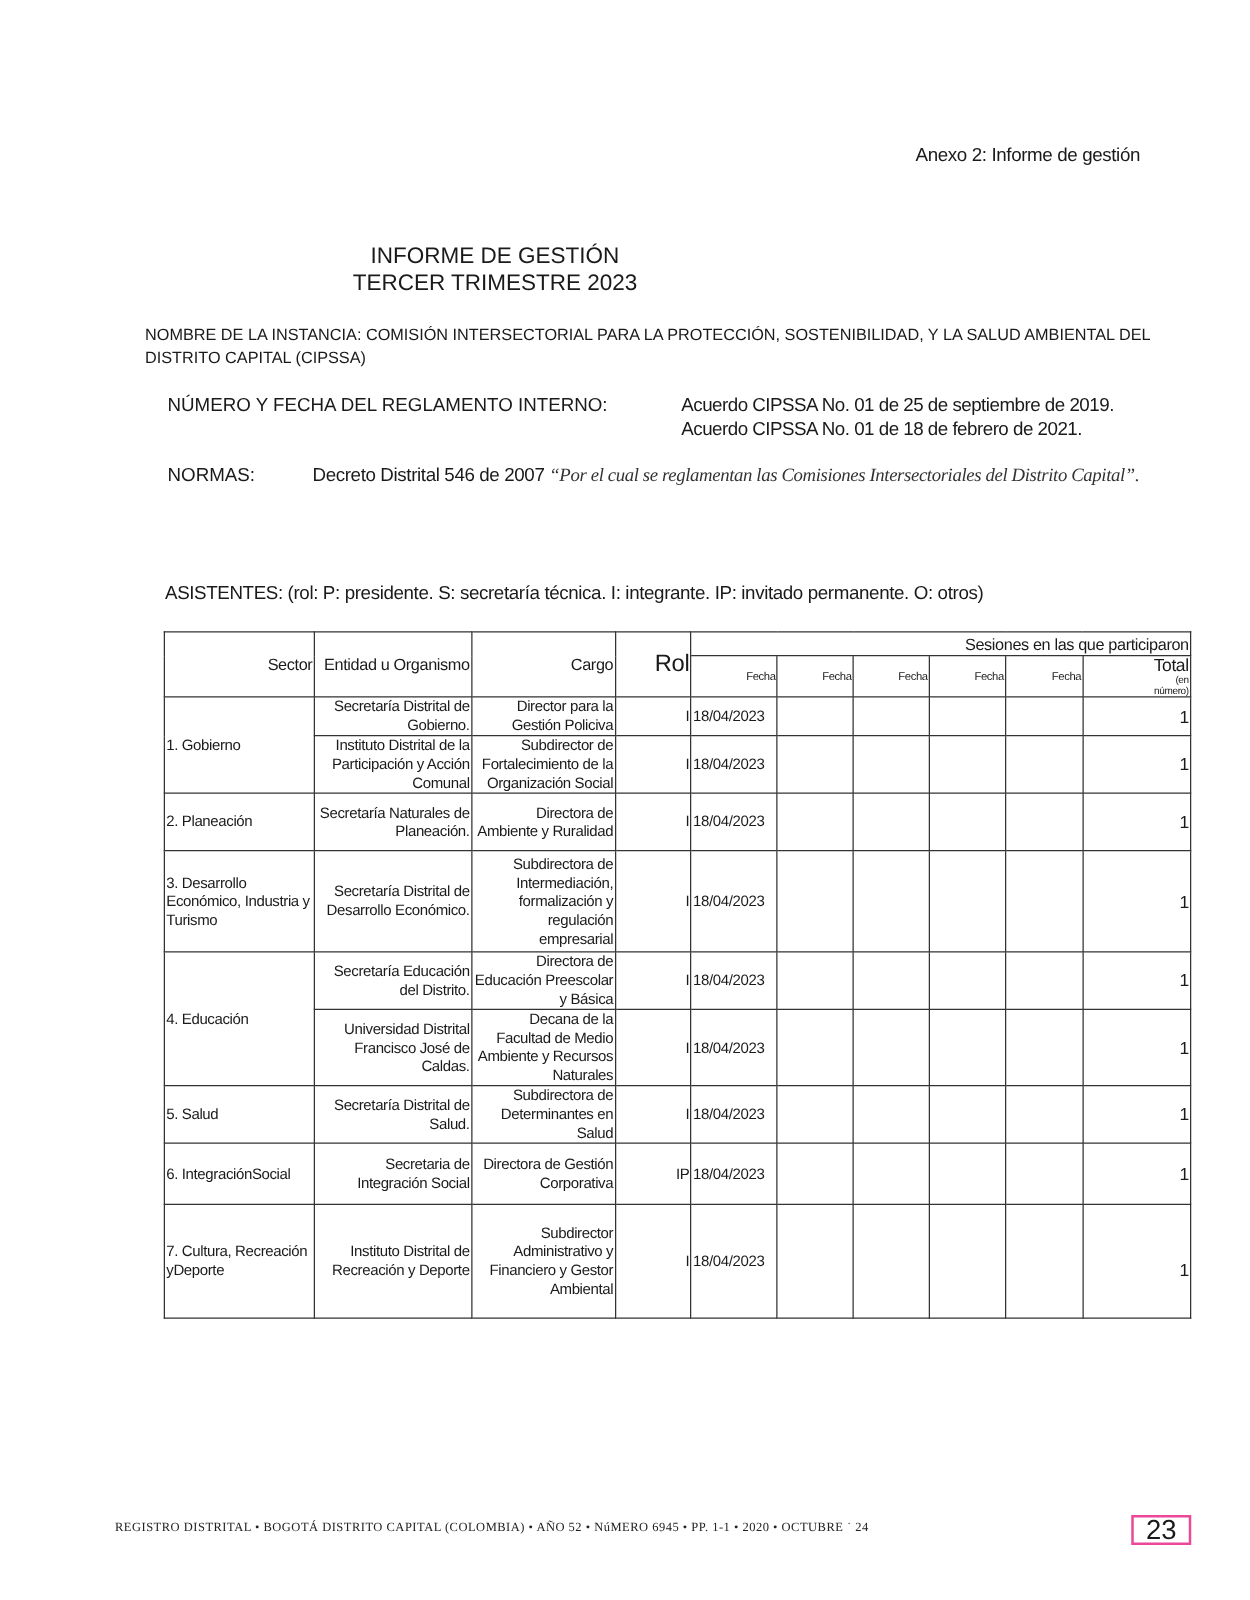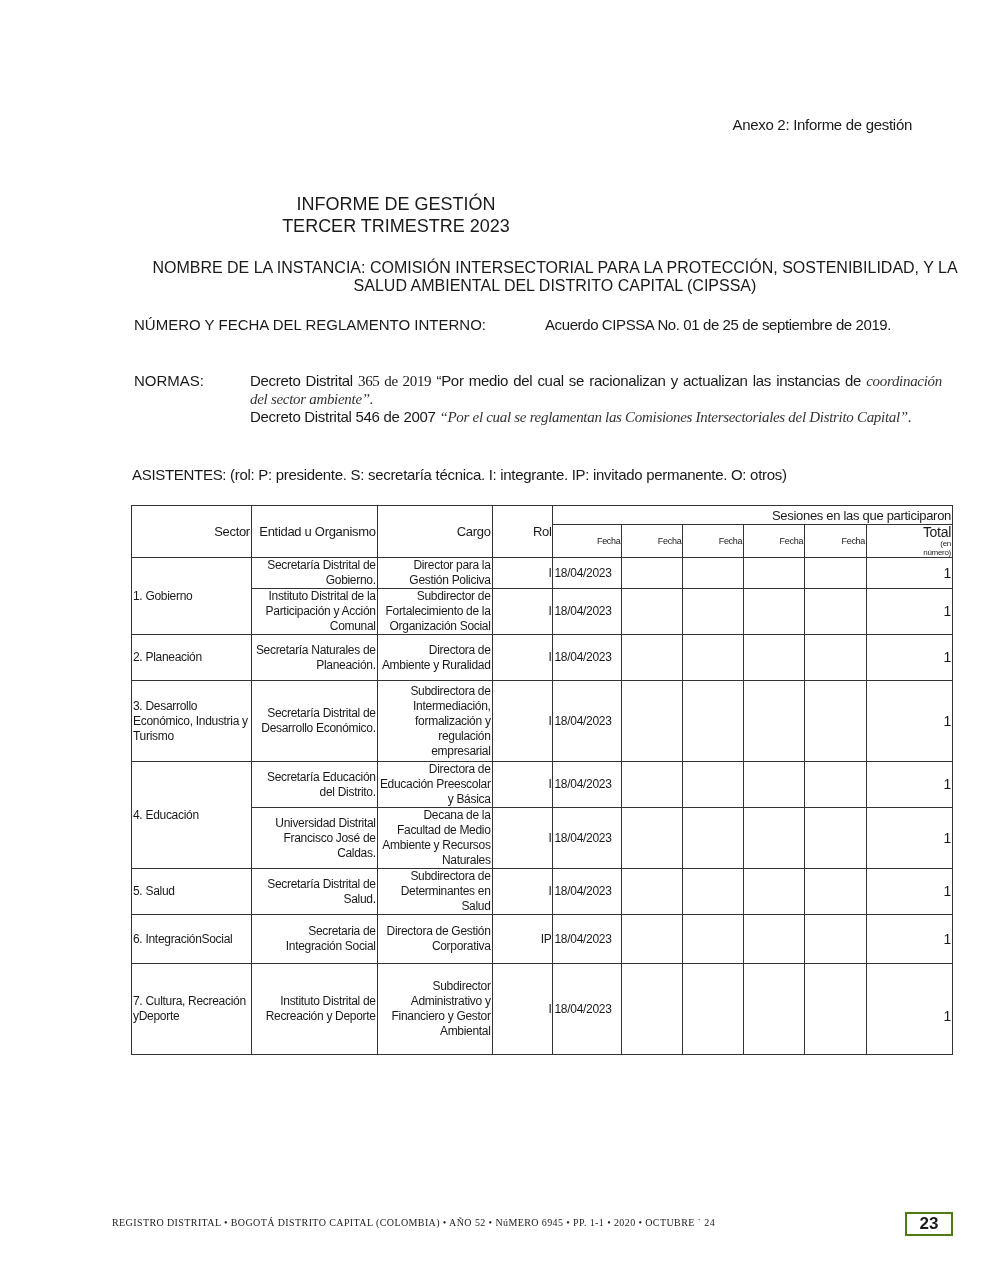--- a/index.html
+++ b/index.html
@@ -1,67 +1,62 @@
 <!DOCTYPE html>
 <html><head>
 <meta charset="utf-8">
 <style>
   body { margin:0; background:#fff; }
   .page { position:relative; width:1000px; height:1280px; background:#fff; color:#1a1a1a; font-family:"Liberation Sans", sans-serif; }
   .annex { position:absolute; top:116px; right:88px; font-size:15px; letter-spacing:-0.3px; }
   .title { position:absolute; top:193px; left:0; width:792px; text-align:center; font-size:18px; line-height:22px; }
-  .instancia { position:absolute; top:259px; left:140px; width:830px; font-size:16px; line-height:18px;text-align:center; }
+  .instancia { position:absolute; top:259px; left:116px; width:830px; font-size:13px; line-height:18px; }
   .reglamento { position:absolute; top:315px; left:134px; font-size:15px; line-height:19px; }
   .reglamento .lbl { position:absolute; left:0; top:0; white-space:nowrap; }
   .reglamento .val { position:absolute; left:411px; top:0; white-space:nowrap; letter-spacing:-0.4px; }
   .normas { position:absolute; top:372px; left:134px; width:810px; font-size:15px; line-height:18px; }
   .normas .lbl { position:absolute; left:0; top:0; }
   .normas .body { position:absolute; left:116px; top:0; width:692px; text-align:justify; letter-spacing:-0.3px; }
   .serif { font-family:"Liberation Serif", serif; }
   .it { font-family:"Liberation Serif", serif; font-style:italic; color:#333; }
   .asistentes { position:absolute; top:466px; left:132px; font-size:15px; letter-spacing:-0.3px;text-align:right; }
   table { position:absolute; top:505px; left:131px; width:822px; border-collapse:collapse; font-size:12px; line-height:15px; letter-spacing:-0.3px; }
   td, th { border:1px solid #333; padding:0 1px; font-weight:normal; vertical-align:middle; }
   .c { text-align:right; }
   .l { text-align:left;margin-left:14px; }
   .small { font-size:9px; }
   .tot { font-size:14px; line-height:14px;padding-left:44px; }
   .tot span { display:block; font-size:8px; line-height:9px; }
-  .footer { position:absolute; top:1217px; left:112px; font-family:"Liberation Serif", serif; font-size:10px; letter-spacing:0.4px; color:#222;text-align:center; }
-  .pagenum { position:absolute; top:1212px; left:905px; width:44px; height:20px; border:2px solid #4d7c0f; text-align:center; font-family:"Liberation Sans", sans-serif; font-weight:bold; font-size:17px; line-height:20px; }
+  .footer { position:absolute; top:1217px; left:92px; font-family:"Liberation Serif", serif; font-size:10px; letter-spacing:0.4px; color:#222;text-align:center; }
+  .pagenum { position:absolute; top:1212px; left:905px; width:44px; height:20px; border:2px solid #ec4899; text-align:center; font-family:"Liberation Sans", sans-serif; font-weight:normal; font-size:22px; line-height:20px; }
 </style>
 </head>
 <body>
 
 <div class="page">
   <div class="annex">Anexo 2:  Informe de gestión</div>
 
   <div class="title">
     <div>INFORME DE GESTIÓN</div>
     <div>TERCER TRIMESTRE 2023</div>
   </div>
 
   <div class="instancia">NOMBRE DE LA INSTANCIA: COMISIÓN INTERSECTORIAL PARA LA PROTECCIÓN, SOSTENIBILIDAD, Y LA SALUD AMBIENTAL DEL DISTRITO CAPITAL (CIPSSA)</div>
 
   <div class="reglamento">
     <span class="lbl">NÚMERO Y FECHA DEL REGLAMENTO INTERNO:</span>
     <div class="val">
       <div>Acuerdo CIPSSA No. 01 de 25 de septiembre de 2019.</div>
+      <div>Acuerdo CIPSSA No. 01 de 18 de febrero de 2021.</div>
     </div>
   </div>
 
   <div class="normas">
     <span class="lbl">NORMAS:</span>
     <div class="body">
-      <div>
-        <span>Decreto Distrital</span>
-        <span class="serif">365 de 2019</span>
-        <span>“Por medio del cual se racionalizan y actualizan las instancias de</span>
-        <span class="it">coordinación del sector ambiente”.</span>
-      </div>
       <div>
         <span>Decreto Distrital 546 de 2007</span>
         <span class="it">“Por el cual se reglamentan las Comisiones Intersectoriales del Distrito Capital”.</span>
       </div>
     </div>
   </div>
 
   <div class="asistentes">ASISTENTES: (rol: P: presidente. S: secretaría técnica. I: integrante. IP: invitado permanente. O: otros)</div>
 
   <table>
@@ -75,21 +70,21 @@
         <col style="width:61px">
         <col style="width:61px">
         <col style="width:62px">
         <col style="width:86px">
     </colgroup>
     <tbody>
         <tr style="height:19px">
       <th rowspan="2" class="c" style="font-size:13px">Sector</th>
       <th rowspan="2" class="c" style="font-size:13px">Entidad u Organismo</th>
       <th rowspan="2" class="c" style="font-size:13px">Cargo</th>
-      <th rowspan="2" class="c" style="font-size:13px">Rol</th>
+      <th rowspan="2" class="c" style="font-size:19px">Rol</th>
       <th colspan="6" class="c" style="font-size:13px">Sesiones en las que participaron</th>
     </tr>
     <tr style="height:27px">
       <th class="c small">Fecha</th>
       <th class="c small">Fecha</th>
       <th class="c small">Fecha</th>
       <th class="c small">Fecha</th>
       <th class="c small">Fecha</th>
       <th class="c tot">
             <span style="font-size:14px;line-height:14px">Total</span>

